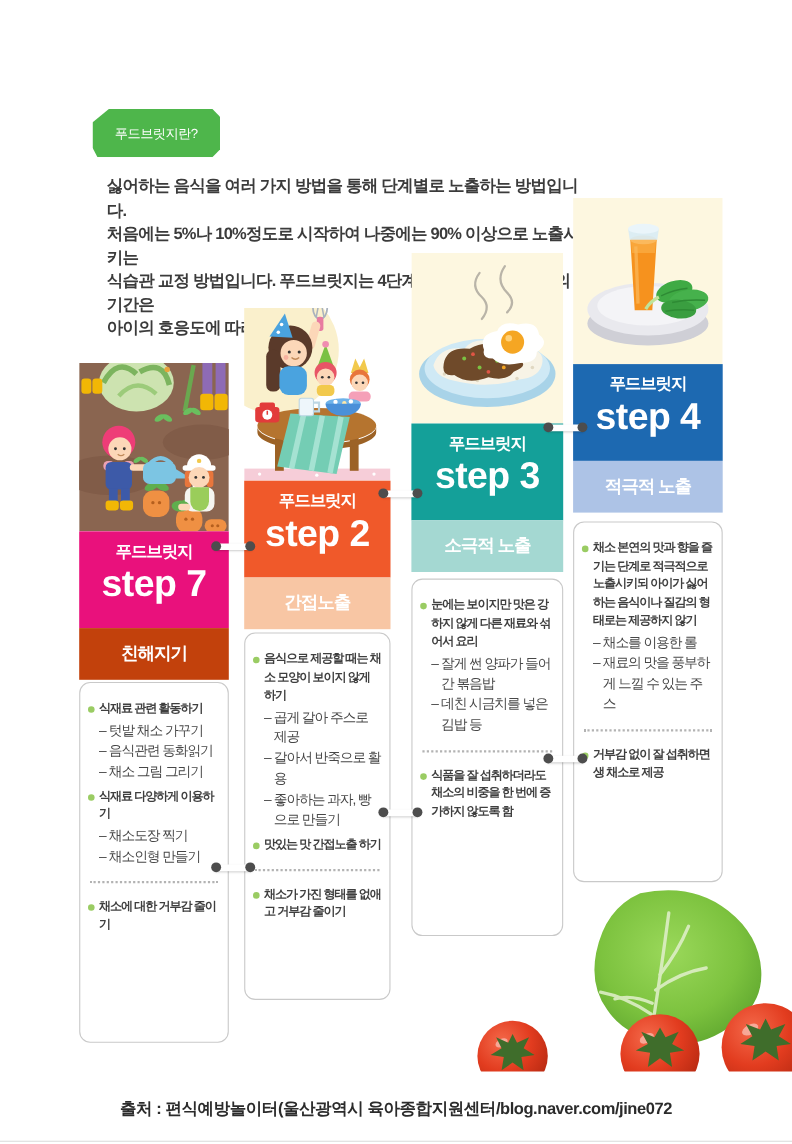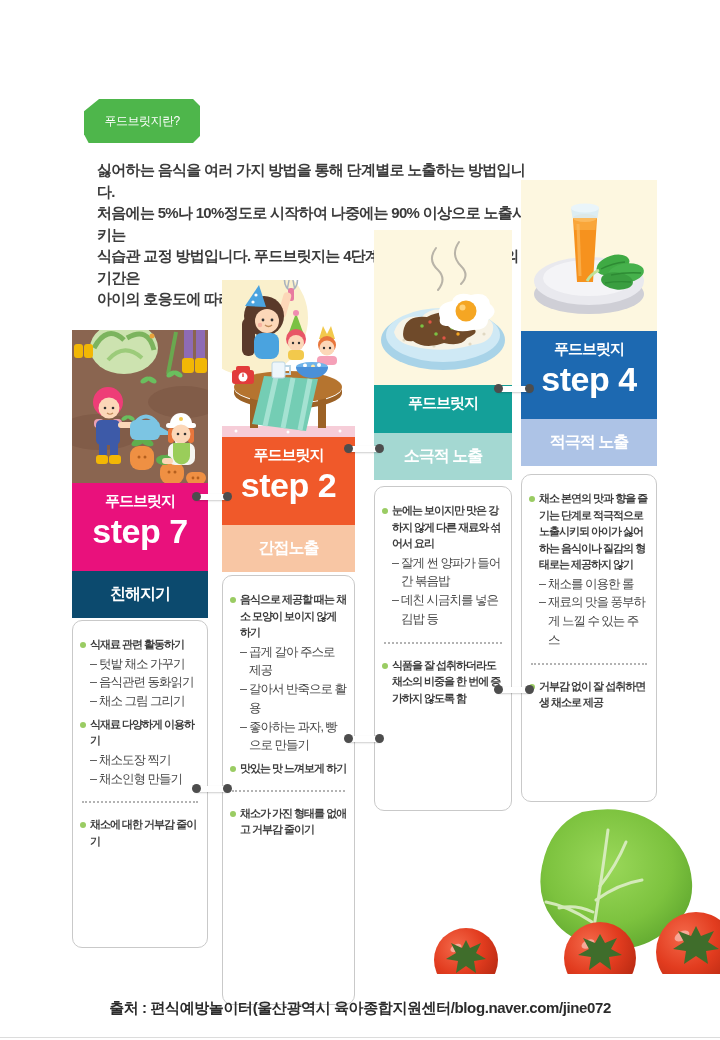--- a/index.html
+++ b/index.html
@@ -24,21 +24,21 @@
   .col4{left:521px;top:180px;width:136px;}
   .illus{flex:none;line-height:0;}
   .head{flex:none;color:#fff;text-align:center;padding:9px 0 20px;}
   .brand{font-size:15px;font-weight:800;letter-spacing:-1px;}
   .stepnum{font-size:34px;font-weight:800;letter-spacing:-0.5px;margin-top:1px;}
   .subtitle{flex:none;height:47px;display:flex;align-items:center;justify-content:center;
             color:#fff;font-weight:800;font-size:16px;letter-spacing:-1px;}
   .content{background:#fff;border:1.5px solid #c9c9c9;border-radius:10px;
            margin-top:2px;padding:10px 7px;box-sizing:border-box;}
   .col1 .content{height:328px;}
-  .col2 .content{height:430px;margin-top:3px;}
+  .col2 .content{height:334px;margin-top:3px;}
   .col3 .content{height:325px;margin-top:6px;}
   .col4 .content{height:328px;margin-top:8px;}
 
   .item{display:flex;gap:4px;margin:5px 0 2px;}
   .dot{flex:none;width:6px;height:6px;border-radius:50%;margin-top:6px;}
   .itext{font-size:11px;line-height:1.5;color:#3f3f3f;font-weight:700;letter-spacing:-1px;}
   .sub{display:flex;gap:3px;padding-left:10px;font-size:12.5px;line-height:1.5;
        color:#474747;letter-spacing:-1px;font-weight:500;}
   .sep{border-top:2px dotted #b3b3b3;margin:13px 2px;}
 
@@ -152,21 +152,21 @@
           <path d="M15 29 h17 v13 a8.5 8.5 0 0 1 -17 0 z" fill="#9acd5a"></path>
           <ellipse cx="6" cy="46" rx="8" ry="5" fill="#5fae4e"></ellipse>
           <rect x="4" y="44" width="11" height="6" rx="3" fill="#fcd7b8"></rect>
         </g>
       </svg>
     </div>
     <div class="head" style="background: rgb(233, 17, 124);">
       <div class="brand">푸드브릿지</div>
       <div class="stepnum">step 7</div>
     </div>
-    <div class="subtitle" style="background: #0c4a6e;">친해지기</div>
+    <div class="subtitle" style="background: #c2410c;">친해지기</div>
     <div class="content">
         <div class="item">
           <span class="dot" style="background: rgb(154, 204, 99);"></span>
           <span class="itext">식재료 관련 활동하기</span>
         </div>
         <div class="sub">
           <span>–</span>
           <span>텃밭 채소 가꾸기</span>
         </div>
         <div class="sub">
@@ -289,21 +289,21 @@
         <div class="sub">
           <span>–</span>
           <span>갈아서 반죽으로 활용</span>
         </div>
         <div class="sub">
           <span>–</span>
           <span>좋아하는 과자, 빵으로 만들기</span>
         </div>
         <div class="item">
           <span class="dot" style="background: rgb(154, 204, 99);"></span>
-          <span class="itext">맛있는 맛 느껴보게 하기</span>
+          <span class="itext">맛있는 맛 간접노출 하기</span>
         </div>
         <div class="sep"></div>
         <div class="item">
           <span class="dot" style="background: rgb(154, 204, 99);"></span>
           <span class="itext">채소가 가진 형태를 없애고 거부감 줄이기</span>
         </div>
       </div>
   </div>
 
   <div class="col col3">
@@ -336,20 +336,21 @@
         </g>
         <g transform="translate(88,74)">
           <path d="M-22 14 q-5 -14 12 -17 q4 -10 19 -6 q17 -4 19 9 q10 8 -2 16 q0 10 -15 10 q-17 4 -25 -4 q-10 0 -8 -8z" fill="#ffffff"></path>
           <circle cx="4" cy="7" r="10.5" fill="#f5a623"></circle>
           <circle cx="0.5" cy="3.5" r="3" fill="#ffd27a"></circle>
         </g>
       </svg>
     </div>
     <div class="head" style="background: rgb(20, 160, 153);">
       <div class="brand">푸드브릿지</div>
+      <div class="stepnum">step 3</div>
     </div>
     <div class="subtitle" style="background: rgb(164, 216, 210); text-align: right;">소극적 노출</div>
     <div class="content">
         <div class="item">
           <span class="dot" style="background: rgb(154, 204, 99);"></span>
           <span class="itext">눈에는 보이지만 맛은 강하지 않게 다른 재료와 섞어서 요리</span>
         </div>
         <div class="sub">
           <span>–</span>
           <span>잘게 썬 양파가 들어간 볶음밥</span>

